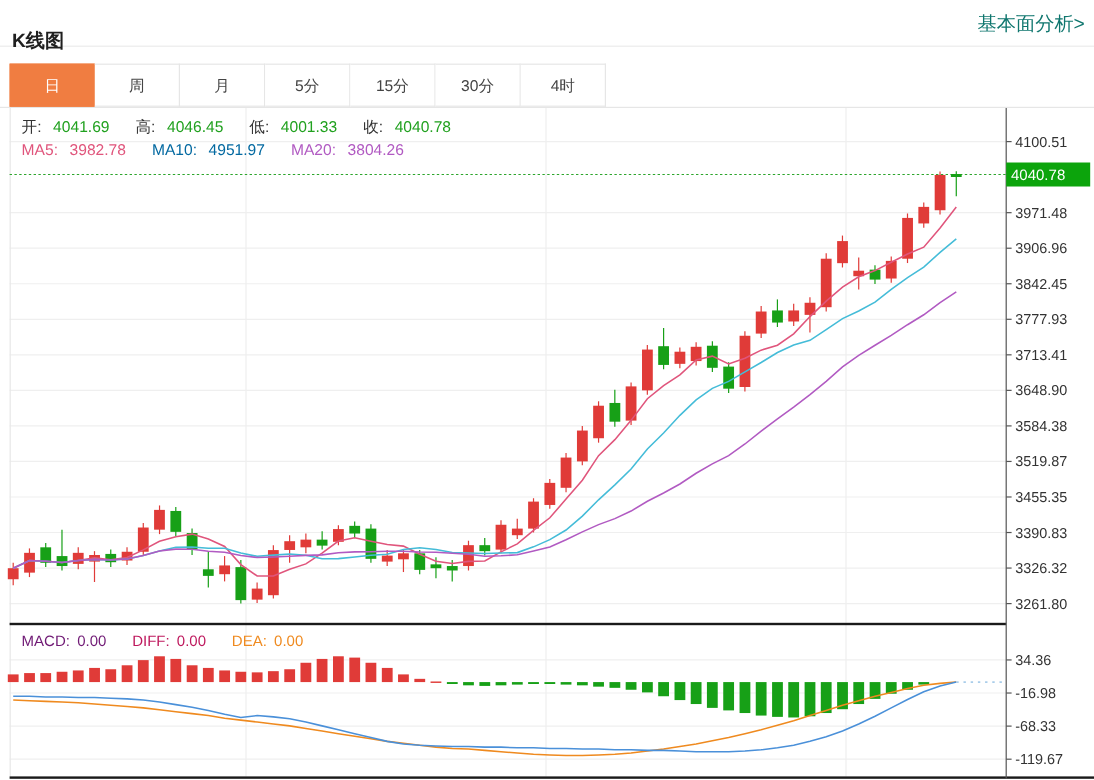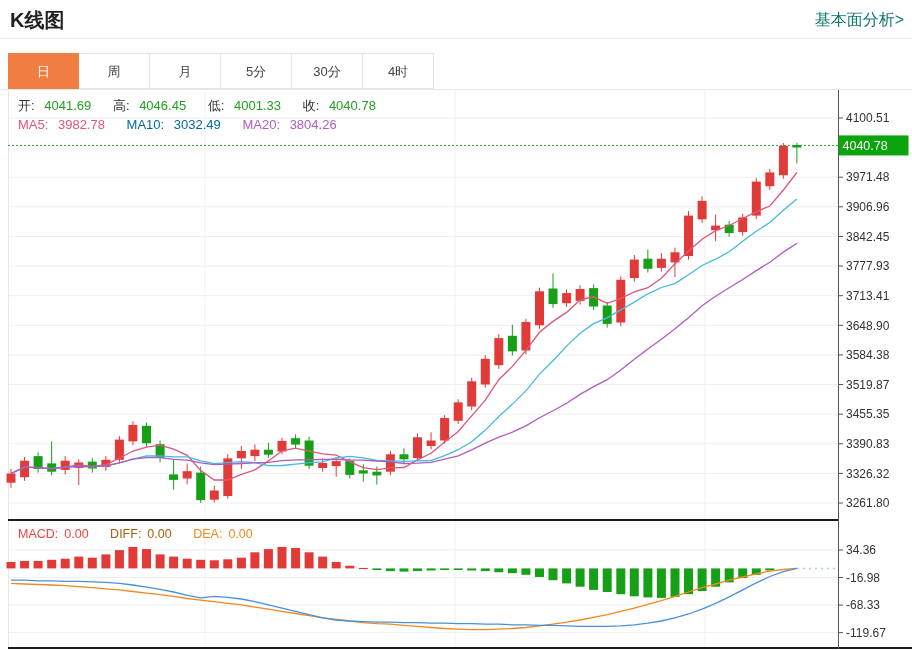--- a/index.html
+++ b/index.html
@@ -1,70 +1,71 @@
 <!DOCTYPE html>
 <html><head>
 <meta charset="utf-8">
 <style>
   html,body{margin:0;padding:0}
   body{width:912px;height:650px;position:relative;background:#fff;overflow:hidden;
        font-family:"Liberation Sans","DejaVu Sans",sans-serif;}
-  .page-title{position:absolute;left:10px;top:7px;font-size:20px;font-weight:bold;color:#1f1f1f;z-index:3}
+  .page-title{position:absolute;left:10px;top:24px;font-size:16px;font-weight:bold;color:#1f1f1f;z-index:3}
   .fund-link{position:absolute;right:8px;top:10px;font-size:16px;color:#0f766e;cursor:pointer;z-index:3}
   .top-divider{position:absolute;left:0;top:38px;width:912px;height:0;border-top:1px solid #ececec}
   .tabbar{position:absolute;left:0;top:53px;width:912px;height:37px;border-bottom:1px solid #e6e6e6;box-sizing:border-box;z-index:3;background:#fff}
   .tabs{position:absolute;left:8px;top:0;display:flex}
   .tab{width:71px;height:36px;line-height:36px;text-align:center;font-size:13px;color:#444;
        border:1px solid #e6e6e6;border-left:none;box-sizing:border-box;cursor:pointer;background:#fff}
   .tab:first-child{border-left:1px solid #e6e6e6}
   .tab.active{background:#f07d41;border-color:#f07d41;color:#fff}
   .legend{position:absolute;z-index:3;white-space:nowrap;font-size:13px}
   .legend span{margin-right:6px}
   .legend .gap{margin-right:18px}
   .lbl{color:#333}
   .ohlc-val{color:#21a11f}
   .ma5{color:#e0557c}.ma10{color:#0369a1}.ma20{color:#b15ac2}
   .macd-legend{font-size:12.5px}
-  .macd-l{color:#ef4444}.diff-l{color:#a16207}.dea-l{color:#ef8a1f}
+  .macd-l{color:#701a75}.diff-l{color:#be185d}.dea-l{color:#ef8a1f}
   #chart{position:absolute;left:0;top:0;z-index:1}
 </style>
 </head>
 <body>
 
 <div class="page-title">K线图</div>
 <div class="fund-link">基本面分析&gt;</div>
 <div class="top-divider"></div>
 
 <div class="tabbar">
   <div class="tabs" id="tabs">
       <div class="tab active">日</div>
       <div class="tab">周</div>
       <div class="tab">月</div>
       <div class="tab">5分</div>
+      <div class="tab">15分</div>
       <div class="tab">30分</div>
       <div class="tab">4时</div>
     </div>
 </div>
 
 <div class="legend" style="left:18px;top:97px">
   <span class="lbl">开:</span>
   <span class="ohlc-val gap">4041.69</span>
   <span class="lbl">高:</span>
   <span class="ohlc-val gap">4046.45</span>
   <span class="lbl">低:</span>
   <span class="ohlc-val gap">4001.33</span>
   <span class="lbl">收:</span>
   <span class="ohlc-val">4040.78</span>
 </div>
 
 <div class="legend" style="left:18px;top:117px">
   <span class="ma5">MA5:</span>
   <span class="ma5 gap">3982.78</span>
   <span class="ma10">MA10:</span>
-  <span class="ma10 gap">3032.49</span>
+  <span class="ma10 gap">4951.97</span>
   <span class="ma20">MA20:</span>
   <span class="ma20">3804.26</span>
 </div>
 
 <div class="legend macd-legend" style="left:18px;top:527px">
   <span class="macd-l">MACD:</span><span class="macd-l gap">0.00</span>
   <span class="diff-l">DIFF:</span><span class="diff-l gap">0.00</span>
   <span class="dea-l">DEA:</span><span class="dea-l">0.00</span>
 </div>
 

